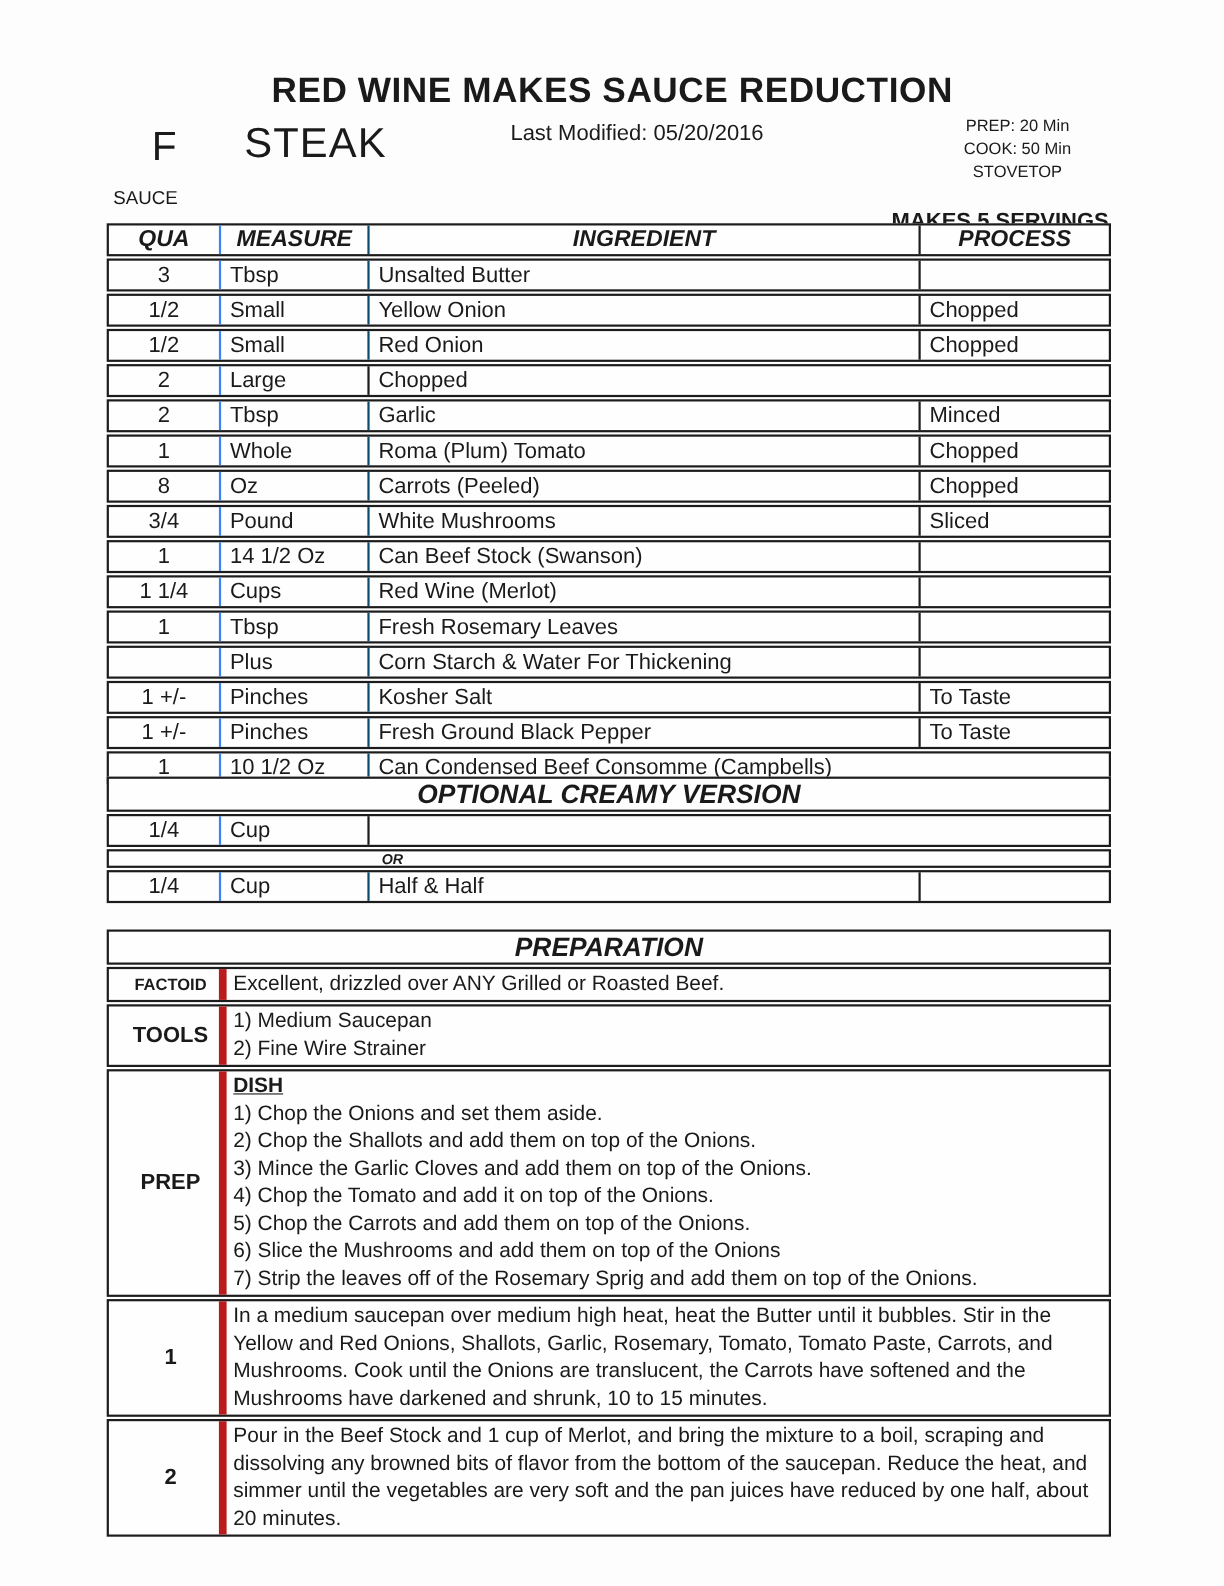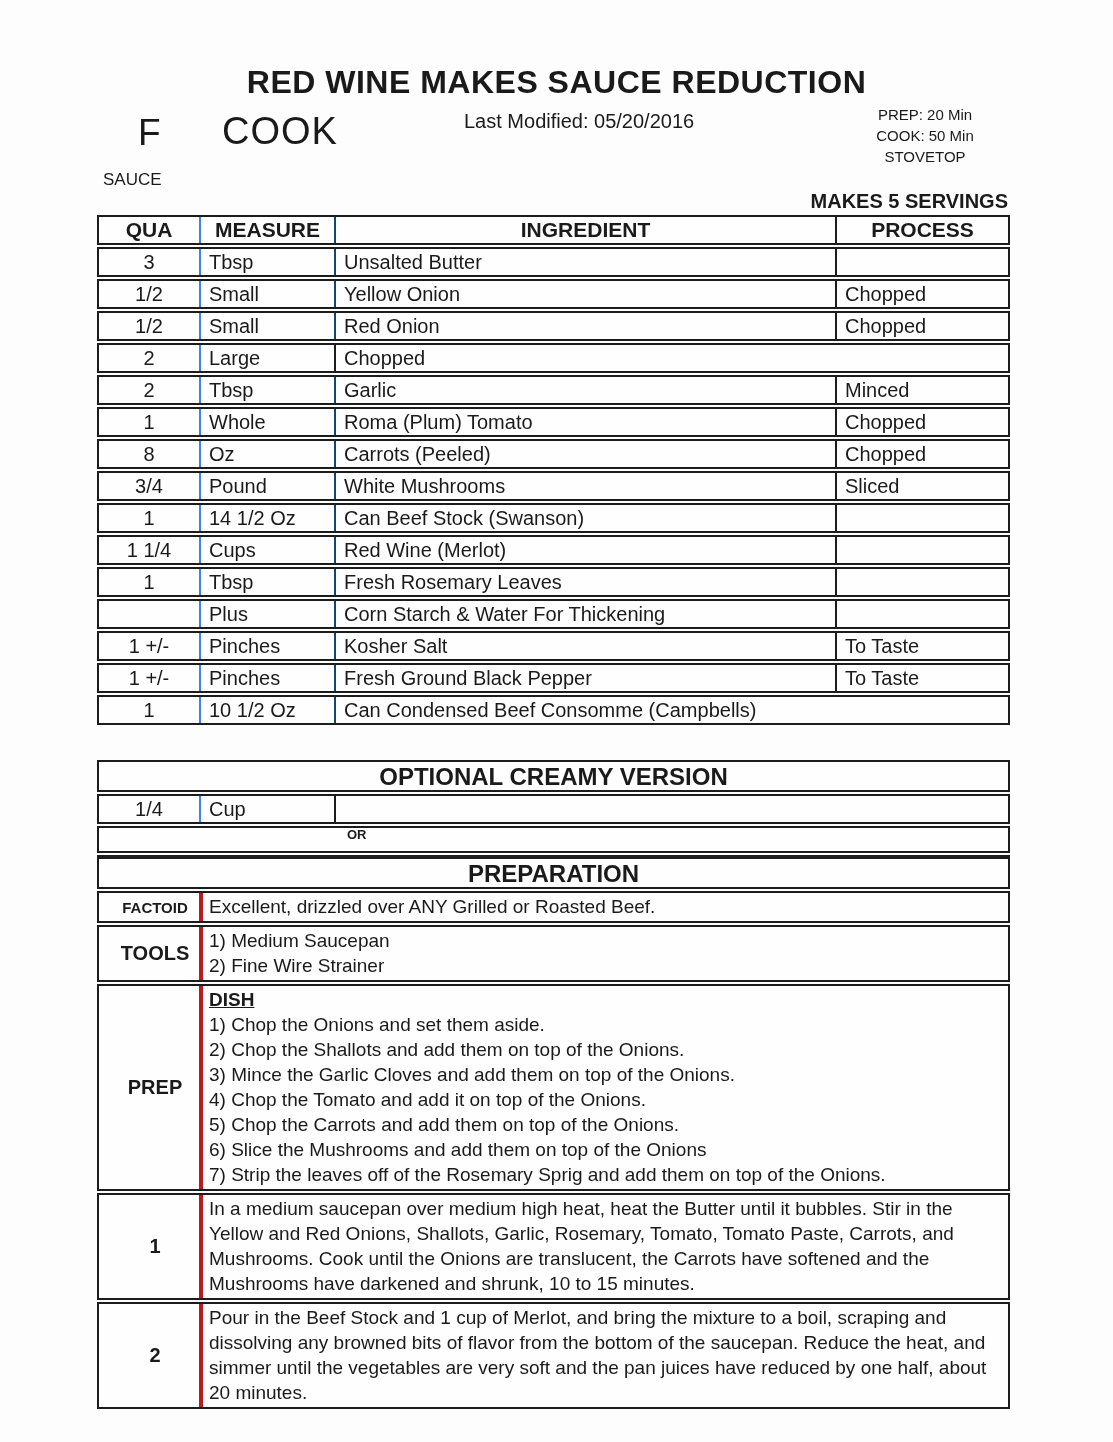--- a/index.html
+++ b/index.html
@@ -24,71 +24,71 @@
   .times {
     position: absolute; top: 104px; left: 840px; width: 170px;
     text-align: center; font-size: 15px; line-height: 21px;
   }
   .category { position: absolute; top: 170px; left: 103px; font-size: 17px; }
   .servings { position: absolute; top: 166px; right: 105px; font-size: 20px; font-weight: bold; margin-top: 24px; }
 
   
   .tbl { position: absolute; left: 97px; width: 913px; }
   .tbl-ingredients { top: 199px; }
-  .tbl-optional    { top: 744px; }
+  .tbl-optional    { top: 702px; }
   .tbl-prep        { top: 841px; }
 
   .row {
     display: flex;
     border: 2px solid #1c1c1c;
     background: #fefefe;
     margin-top: 2px;
   }
-  .row:first-child { margin-top: 16px; }
+  .row:first-child { margin-top: 4px; font-style: italic; }
 
   
   .irow { height: 30px; }
   .irow > div { font-size: 20px; line-height: 26px; padding-top: 0; overflow: hidden; white-space: nowrap; }
   .c-qua     { width: 100px; text-align: center; }
   .c-measure { width: 135px; border-left: 2px solid #3b82f6; padding-left: 8px; }
   .c-ing     { flex: 1;      border-left: 2px solid #0c4a6e; padding-left: 8px; }
   .c-proc    { width: 173px; border-left: 2px solid #1c1c1c; padding-left: 8px; }
   .hdr > div { font-weight: bold; text-align: center !important; padding-left: 0 !important; font-size: 21px; }
 
   
   .trow { height: 32px; justify-content: center; }
   .trow > div {
     font-size: 24px; font-weight: bold; line-height: 29px; text-align: center; width: 100%;
   }
   
-  .orrow { height: 27px; }
+  .orrow { height: 17px; font-style: italic; }
   .orrow > div { font-size: 13px; font-weight: bold; line-height: 13px; padding-left: 248px; width: 100%; }
 
   
   .p-label {
     width: 100px; display: flex; align-items: center; justify-content: center;
     font-weight: bold; font-size: 20px; text-align: center; flex-shrink: 0; padding-left: 12px;
   }
   .p-label.small { font-size: 15px; }
   .p-content {
-    flex: 1; border-left: 4px solid #b91c1c;
+    flex: 1; border-left: 7px solid #b91c1c;
     padding: 1px 8px 2px 6px; font-size: 19px; line-height: 25px;
   }
   .p-content .line { white-space: nowrap; overflow: hidden; }
   .dish { font-weight: bold; text-decoration: underline; }
 </style>
 </head>
 <body>
 
 <div class="page">
 
   <div class="title">RED WINE MAKES SAUCE REDUCTION</div>
   <div class="lastmod">Last Modified: 05/20/2016</div>
   <div class="grade">F</div>
-  <div class="difficulty">COOK</div>
+  <div class="difficulty">STEAK</div>
   <div class="times">
     <div>PREP: 20 Min</div>
     <div>COOK: 50 Min</div>
     <div>STOVETOP</div>
   </div>
   <div class="category">SAUCE</div>
   <div class="servings">MAKES 5 SERVINGS</div>
 
   <div class="tbl tbl-ingredients">
     <div class="row irow hdr">

